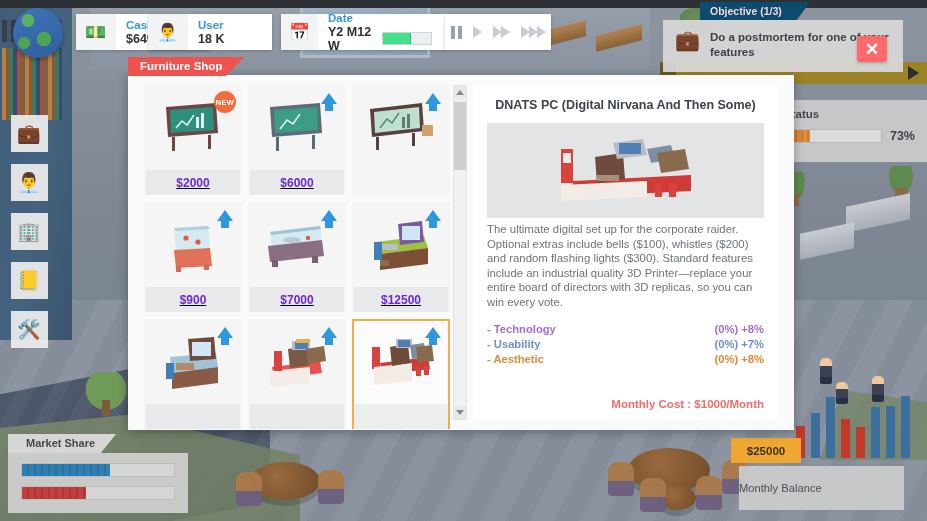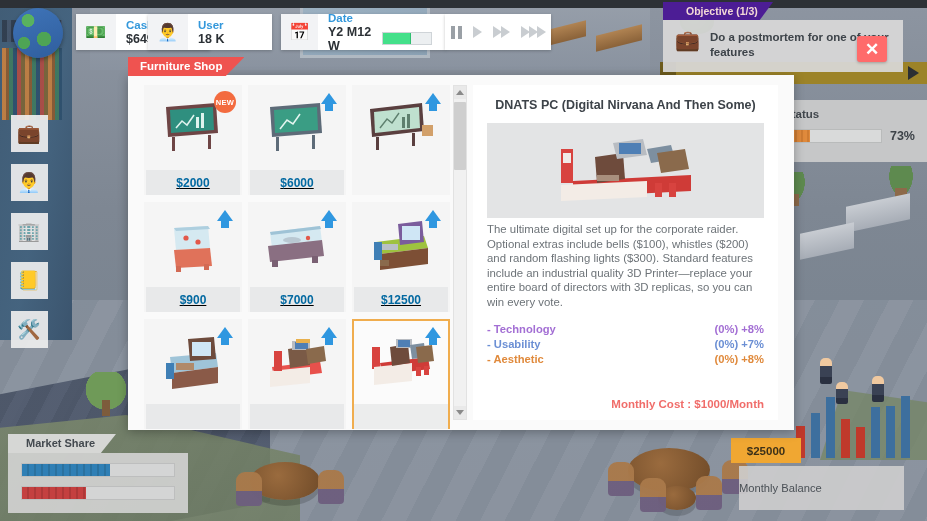--- a/index.html
+++ b/index.html
@@ -150,23 +150,24 @@
     background:#fff; display:flex; align-items:center; justify-content:space-around;
     z-index:8; box-shadow: 0 1px 3px rgba(0,0,0,.22);
   }
   .spd { color:#c9cdd1; display:flex; align-items:center; cursor:pointer; }
   .tri { width:0;height:0;border-left:9px solid #c9cdd1;border-top:6px solid transparent;border-bottom:6px solid transparent;}
   .pausebar { width:4px; height:13px; background:#b9bec3; display:inline-block; }
 
   
   #objective-wrap { position:absolute; left: 663px; top: 2px; width: 240px; z-index: 12; }
   #obj-tab {
-    width: 110px; height: 18px; background:#4c1d95; color:#f3d9d6;
-    font-size: 10.5px; font-weight: bold; padding-left: 23px; line-height:18px;
+    width: 110px; height: 18px; background:#0c4a6e; color:#f3d9d6;
+    font-size: 10.5px; font-weight: bold; padding-left: 10px; line-height:18px;
     clip-path: polygon(0 0, 100% 0, 88% 100%, 0 100%);
+    margin-left: 37px;
   }
   #obj-body {
     background: rgba(216,216,216,.93); padding: 10px 12px 12px 12px; display:flex; gap:10px;
     min-height: 52px;
   }
   #obj-text { font-size: 11.5px; font-weight: bold; color:#3d4349; line-height: 15px; }
   #obj-close {
     position:absolute; right: 16px; top: 34px; width: 30px; height: 26px;
     background:#ff6b6b; border-radius:3px; color:#fff; font-size:17px; font-weight:bold;
     display:flex; align-items:center; justify-content:center; cursor:pointer;
@@ -211,21 +212,21 @@
     width: 98px; height: 110px; background:#f5f5f5; position: relative;
     border: 2px solid transparent; cursor: pointer; text-decoration: underline;
   }
   .card.selected { border-color:#f0ad4e; background:#fbfbfb; }
   .card .art {
     height: 83px; display:flex; align-items:center; justify-content:center;
     position:relative; overflow:hidden;
   }
   .card .price {
     height: 25px; background:#e8e9ea; display:flex; align-items:center;
-    justify-content:center; font-size: 12px; font-weight:bold; color:#0369a1;
+    justify-content:center; font-size: 12px; font-weight:bold; color:#6d28d9;
   }
   .card.selected .price { background:#eceded; }
   .badge-up {
     position:absolute; right: 7px; top: 6px; width: 0; height:0;
     border-left: 8px solid transparent; border-right: 8px solid transparent;
     border-bottom: 11px solid #2f97e0;
   }
   .badge-up::after {
     content:""; position:absolute; left:-4px; top:11px; width:8px; height:7px; background:#2f97e0;
   }

